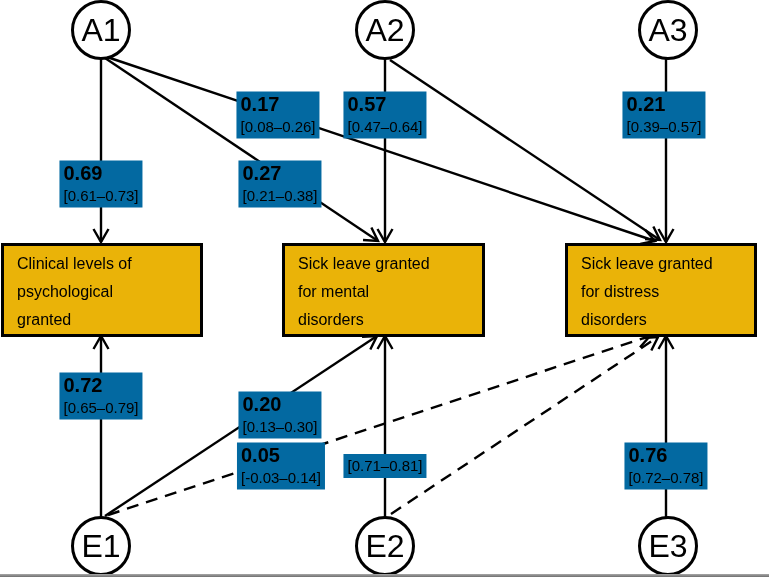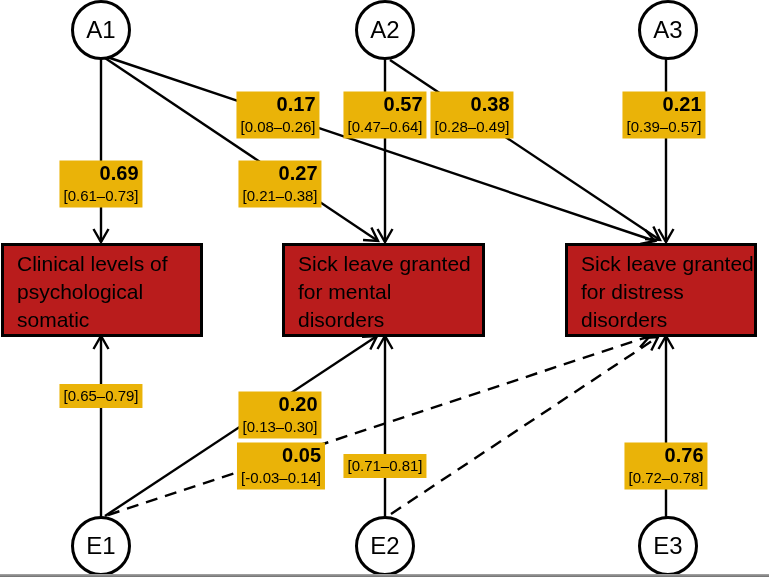--- a/index.html
+++ b/index.html
@@ -13,36 +13,36 @@
   }
   .lines-layer{position:absolute;left:0;top:0;width:769px;height:577px;}
   .node{
     position:absolute;
     width:54px;height:54px;
     border:3px solid #000;
     border-radius:50%;
     background:#fff;
     text-align:center;
     line-height:54px;
-    font-size:24px;
+    font-size:32px;
   }
   .pbox{
     position:absolute;
     border:3px solid #000;
-    background:#b91c1c;
-    font-size:21px;
+    background:#eab308;
+    font-size:16px;
     line-height:28px;
     padding:4px 0 0 13px;
     height:84px;
   }
   .plabel{
     position:absolute;
     transform:translate(-50%,-50%);
-    background:#eab308;
-    text-align:right;
+    background:#0369a1;
+    text-align:left;
     padding:1px 4px;
     white-space:nowrap;
   }
   .est{font-weight:bold;font-size:20px;line-height:23px;}
   .ci{font-size:15px;line-height:22px;}
   .bottom-strip{
     position:absolute;left:0;bottom:0;width:769px;height:3px;
     background:linear-gradient(to bottom,#a8a8a8,#6f6f6f);
   }
 </style>
@@ -77,21 +77,21 @@
   <div class="node" style="left:355px;top:0px">A2</div>
   <div class="node" style="left:638px;top:0px">A3</div>
 
   <div class="node" style="left:71px;top:516px">E1</div>
   <div class="node" style="left:355px;top:516px">E2</div>
   <div class="node" style="left:638px;top:516px">E3</div>
 
   <div class="pbox" style="left:1px;top:243px;width:183px">
     <div>Clinical levels of</div>
     <div>psychological</div>
-    <div>somatic</div>
+    <div>granted</div>
   </div>
   <div class="pbox" style="left:282px;top:243px;width:184px">
     <div>Sick leave granted</div>
     <div>for mental</div>
     <div>disorders</div>
   </div>
   <div class="pbox" style="left:565px;top:243px;width:173px">
     <div>Sick leave granted</div>
     <div>for distress</div>
     <div>disorders</div>
@@ -106,29 +106,26 @@
     <div class="ci">[0.21–0.38]</div>
   </div>
   <div class="plabel" style="left:278px;top:115px">
     <div class="est">0.17</div>
     <div class="ci">[0.08–0.26]</div>
   </div>
   <div class="plabel" style="left:385px;top:115px">
     <div class="est">0.57</div>
     <div class="ci">[0.47–0.64]</div>
   </div>
-  <div class="plabel" style="left:472px;top:115px">
-    <div class="est">0.38</div>
-    <div class="ci">[0.28–0.49]</div>
-  </div>
   <div class="plabel" style="left:664px;top:115px">
     <div class="est">0.21</div>
     <div class="ci">[0.39–0.57]</div>
   </div>
   <div class="plabel" style="left:101px;top:396px">
+    <div class="est">0.72</div>
     <div class="ci">[0.65–0.79]</div>
   </div>
   <div class="plabel" style="left:280px;top:415px">
     <div class="est">0.20</div>
     <div class="ci">[0.13–0.30]</div>
   </div>
   <div class="plabel" style="left:281px;top:466px">
     <div class="est">0.05</div>
     <div class="ci">[-0.03–0.14]</div>
   </div>

